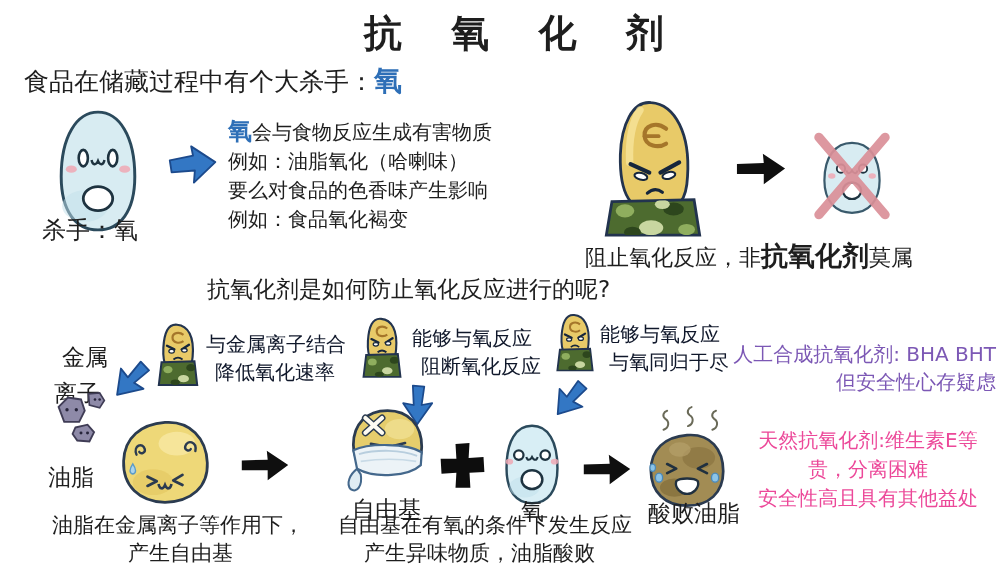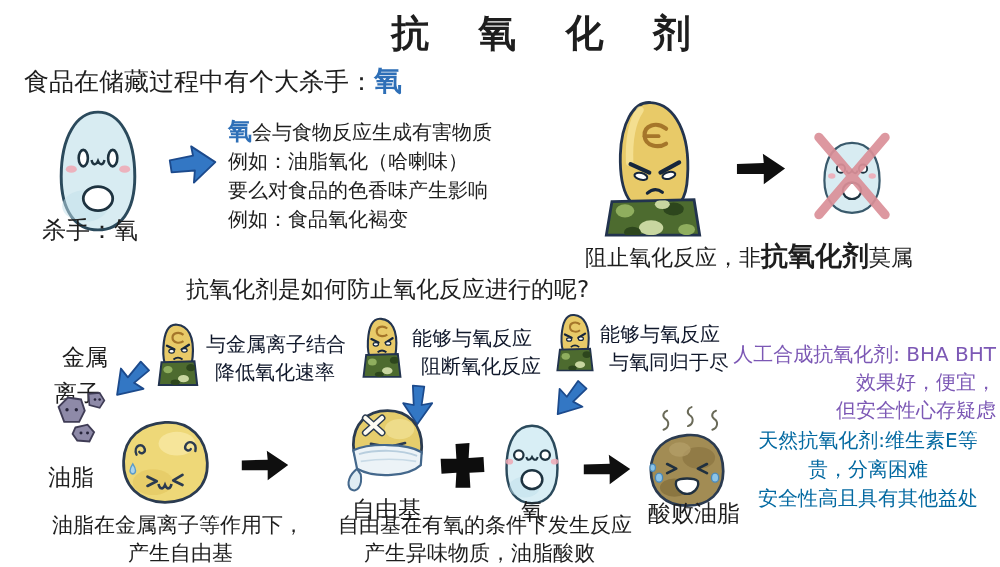--- a/index.html
+++ b/index.html
@@ -9,26 +9,26 @@
   }
   .abs { position:absolute; }
   .title { font-size:38px; font-weight:bold; letter-spacing:18px; white-space:nowrap; }
   .intro { font-size:25px; white-space:nowrap; }
   .intro .hl { color:#2e6fb7; font-weight:bold; font-size:28px; }
   .notes { font-size:20px; line-height:29px; white-space:nowrap;font-family:Liberation Mono, monospace; }
   .notes .hl { color:#2e6fb7; font-weight:bold; font-size:24px; }
   .char-label { font-size:23px; white-space:nowrap; }
   .blocker { font-size:22px; white-space:nowrap; }
   .blocker .bold { font-size:27px; font-weight:bold; }
-  .question { font-size:23px; white-space:nowrap; }
+  .question { font-size:23px; white-space:nowrap;margin-left:21px; }
   .green-note { color:#0f172a; font-size:20px; line-height:28px; white-space:nowrap; }
   .green-note .l2 { padding-left:9px; }
   .caption { font-size:21px; white-space:nowrap; }
   .purple-block { color:#7c58b5; font-size:20px; line-height:28px; text-align:right; white-space:nowrap; }
-  .green-block  { color:#0369a1; font-size:20px; line-height:29px; text-align:center; white-space:nowrap; }
+  .green-block  { color:#ec4899; font-size:20px; line-height:29px; text-align:center; white-space:nowrap; }
   svg { display:block; overflow:visible; }
   .rot42 { transform:rotate(42deg); }
   .rot38 { transform:rotate(38deg); }
 </style>
 </head>
 <body>
 
 <div class="canvas">
 
   <svg width="0" height="0" style="position:absolute" aria-hidden="true">
@@ -59,21 +59,21 @@
       </symbol>
       <symbol id="s-arrow-blue-down" viewBox="0 0 42 50">
         <polygon points="14,3 27,4 24,25 36,23 19,47 3,23 15,25" fill="#3377c4" stroke="#1c4a8c" stroke-width="2" stroke-linejoin="round"></polygon>
       </symbol>
       <symbol id="s-plus" viewBox="0 0 56 58">
         <polygon points="20,6 36,5 35,22 52,21 53,38 36,39 37,56 20,56 21,39 4,40 3,23 21,23" fill="#0d0d0d"></polygon>
       </symbol>
     </defs>
   </svg>
 
-  <div class="abs title" style="left:355px; top:8px; width:390px; text-align:center;">抗 氧 化 剂</div>
+  <div class="abs title" style="left:364px; top:8px; width:390px; ">抗 氧 化 剂</div>
 
   <div class="abs intro" style="left:24px; top:62px;">
     <span>食品在储藏过程中有个大杀手：</span><span class="hl">氧</span>
   </div>
 
   <svg class="abs" style="left:52px; top:106px;" width="92" height="130" viewBox="0 0 100 140">
     <path d="M50,6 C73,6 90,32 90,76 C90,114 74,134 50,134 C26,134 10,114 10,76 C10,32 27,6 50,6 Z" fill="#d8ecf2" stroke="#2b4a5c" stroke-width="3.2"></path>
     <ellipse cx="36" cy="108" rx="25" ry="17" fill="#c2e0ea" opacity="0.5"></ellipse>
     <ellipse cx="34" cy="56" rx="5" ry="9" fill="#fff" stroke="#1e3340" stroke-width="2.8"></ellipse>
     <ellipse cx="66" cy="56" rx="5" ry="9" fill="#fff" stroke="#1e3340" stroke-width="2.8"></ellipse>
@@ -262,21 +262,20 @@
       <use href="#s-arrow-blue-down"></use>
     </svg>
 
   <div class="abs caption" style="left:52px; top:511px;">油脂在金属离子等作用下，</div>
   <div class="abs caption" style="left:128px; top:539px;">产生自由基</div>
   <div class="abs caption" style="left:338px; top:511px;">自由基在有氧的条件下发生反应</div>
   <div class="abs caption" style="left:364px; top:539px;">产生异味物质，油脂酸败</div>
 
   <div class="abs purple-block" style="left:728px; top:340px; width:268px;">
     <div>人工合成抗氧化剂: BHA BHT</div>
-    <div>效果好，便宜，</div>
     <div>但安全性心存疑虑</div>
   </div>
   <div class="abs green-block" style="left:740px; top:426px; width:256px;">
     <div>天然抗氧化剂:维生素E等</div>
     <div>贵，分离困难</div>
     <div>安全性高且具有其他益处</div>
   </div>
 
 </div>
 

